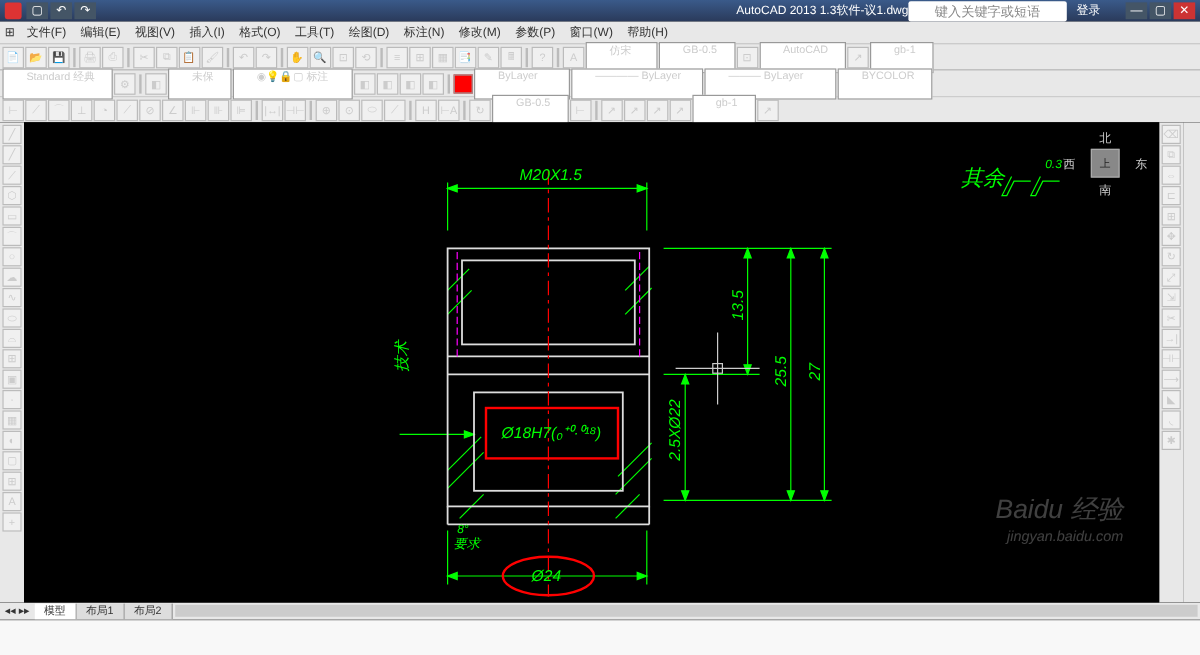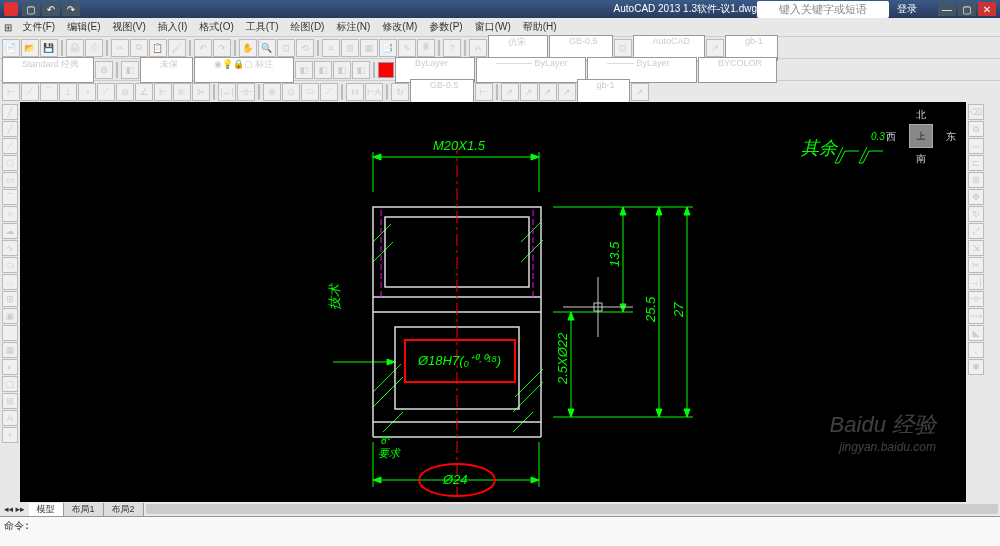--- a/index.html
+++ b/index.html
@@ -341,14 +341,13 @@
 
 <div class="scrollbar-h">
   <span style="padding:0 4px">◂◂ ▸▸</span>
   <div class="tab active">模型</div>
   <div class="tab">布局1</div>
   <div class="tab">布局2</div>
   <div style="flex:1;background:#ccc;margin:2px;height:10px"></div>
 </div>
 
 <div class="cmd-area">
-  <div class="cmd-line">命令:</div>
 </div>
 
 </body></html>

